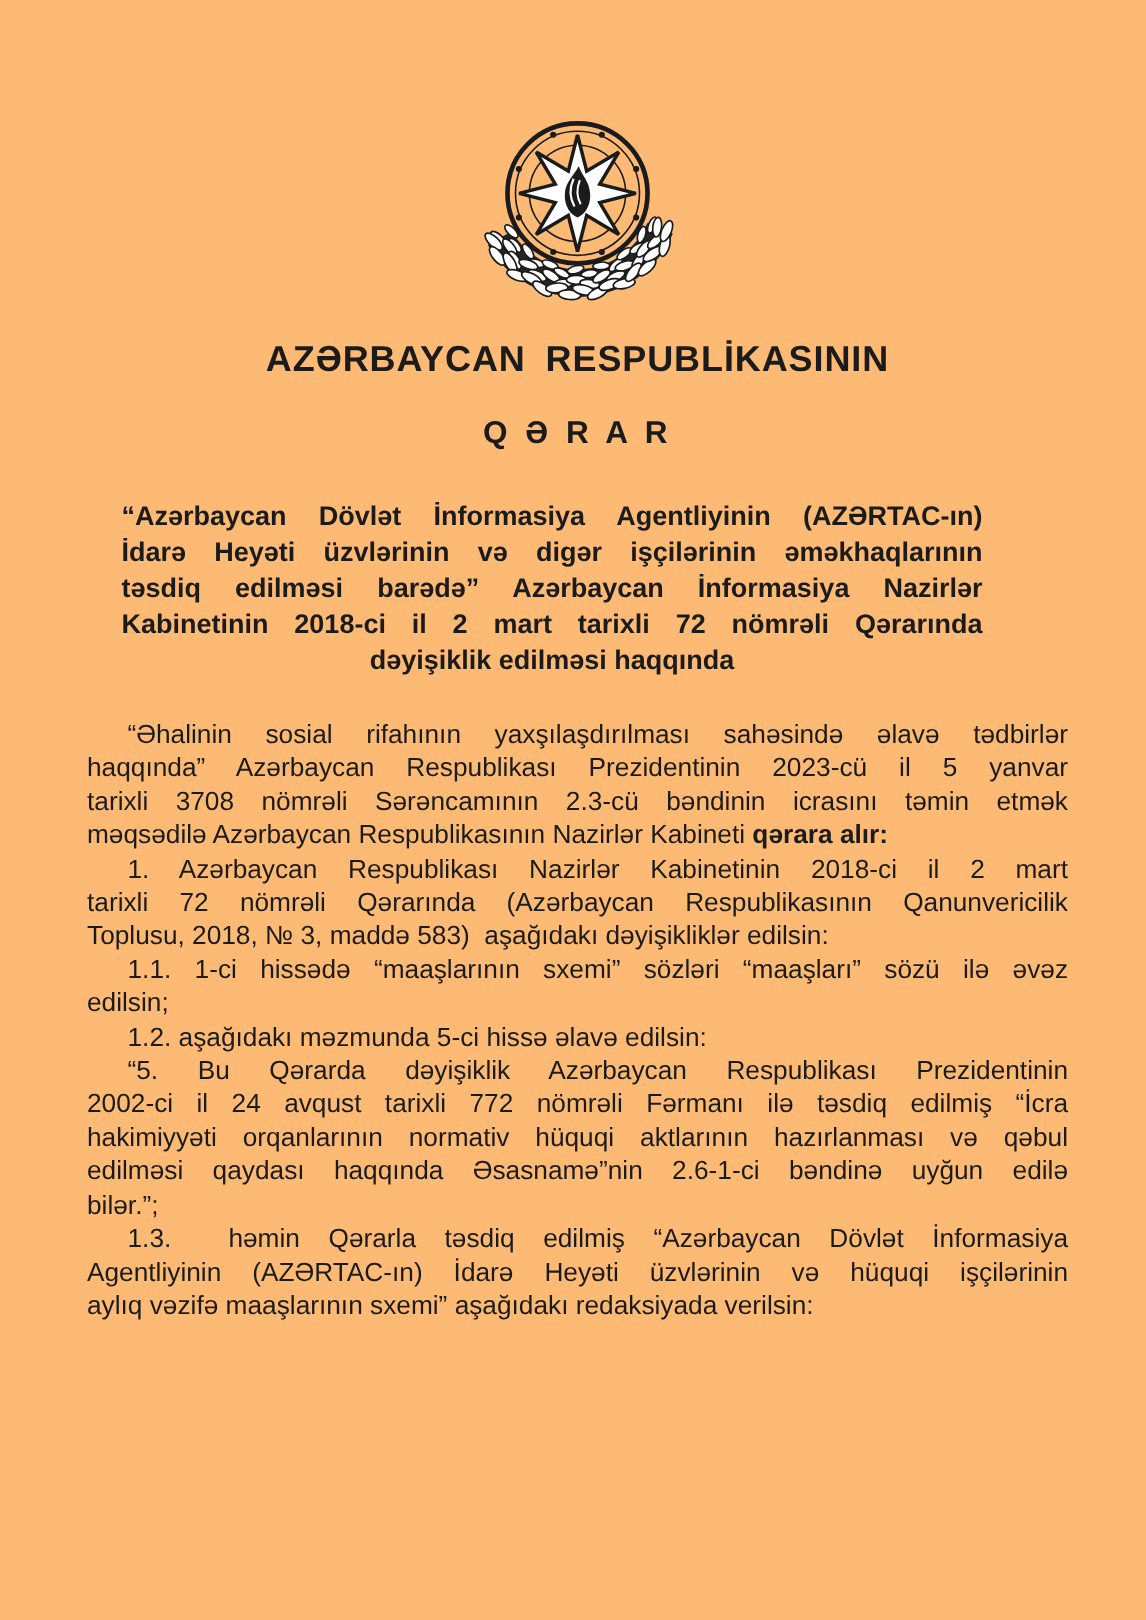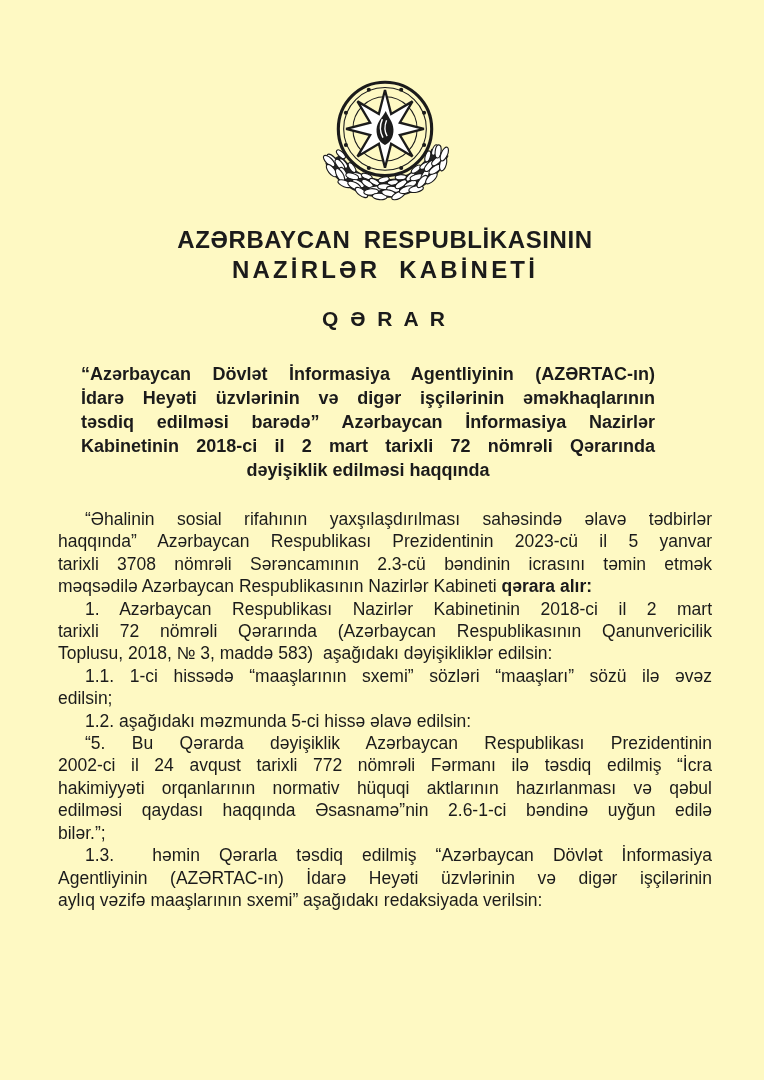--- a/index.html
+++ b/index.html
@@ -1,21 +1,21 @@
 <!DOCTYPE html>
 <html><head>
 <meta charset="utf-8">
 <style>
   html, body { margin: 0; padding: 0; background: #e9e9e9; }
   .page {
     position: relative;
     width: 764px;
     height: 1080px;
     margin: 0 auto;
-    background: #fef9c3;
+    background: #fdba74;
     color: #1b1b1b;
     font-family: "Liberation Sans", "DejaVu Sans", sans-serif;
     overflow: hidden;
   }
   .content { padding: 0 52px 0 58px; }
 
   
   .emblem-wrap { text-align: center; padding-top: 80px; line-height: 0; }
   .emblem-wrap svg { width: 142px; height: 125px; }
 
@@ -148,21 +148,20 @@
             C 63.9 58.5, 68 64.8, 73 66.5
             C 78 64.8, 82.1 58.5, 81.7 50.5
             C 81.2 42, 76.5 38.5, 73.8 31.5 Z"></path>
           <path d="M 70.3 40 C 67.6 46, 67.6 53, 70.9 59" fill="none" stroke="#ffffff" stroke-width="1.5"></path>
           <path d="M 74.6 41 C 72.4 46.5, 72.4 52.5, 75.2 57.5" fill="none" stroke="#ffffff" stroke-width="1.4"></path>
         </g>
       </svg>
     </div>
 
     <div class="org-line1">AZƏRBAYCAN RESPUBLİKASININ</div>
-    <div class="org-line2">NAZİRLƏR KABİNETİ</div>
     <div class="doc-type">Q Ə R A R</div>
 
     <div class="subtitle">
         <div class="line">“Azərbaycan Dövlət İnformasiya Agentliyinin (AZƏRTAC-ın)</div>
         <div class="line">İdarə Heyəti üzvlərinin və digər işçilərinin əməkhaqlarının</div>
         <div class="line">təsdiq edilməsi barədə” Azərbaycan İnformasiya Nazirlər</div>
         <div class="line">Kabinetinin 2018-ci il 2 mart tarixli 72 nömrəli Qərarında</div>
         <div class="line">dəyişiklik edilməsi haqqında</div>
       </div>
 
@@ -187,19 +186,19 @@
         </div>
         <div class="para">
           <div class="line first"><span>“5. Bu Qərarda dəyişiklik Azərbaycan Respublikası Prezidentinin</span></div>
           <div class="line"><span>2002-ci il 24 avqust tarixli 772 nömrəli Fərmanı ilə təsdiq edilmiş “İcra</span></div>
           <div class="line"><span>hakimiyyəti orqanlarının normativ hüquqi aktlarının hazırlanması və qəbul</span></div>
           <div class="line"><span>edilməsi qaydası haqqında Əsasnamə”nin 2.6-1-ci bəndinə uyğun edilə</span></div>
           <div class="line last"><span>bilər.”;</span></div>
         </div>
         <div class="para">
           <div class="line first"><span>1.3.&nbsp; həmin Qərarla təsdiq edilmiş “Azərbaycan Dövlət İnformasiya</span></div>
-          <div class="line"><span>Agentliyinin (AZƏRTAC-ın) İdarə Heyəti üzvlərinin və digər işçilərinin</span></div>
+          <div class="line"><span>Agentliyinin (AZƏRTAC-ın) İdarə Heyəti üzvlərinin və hüquqi işçilərinin</span></div>
           <div class="line last"><span>aylıq vəzifə maaşlarının sxemi” aşağıdakı redaksiyada verilsin:</span></div>
         </div>
       </div>
 
   </div>
 </div>
 
 </body></html>

